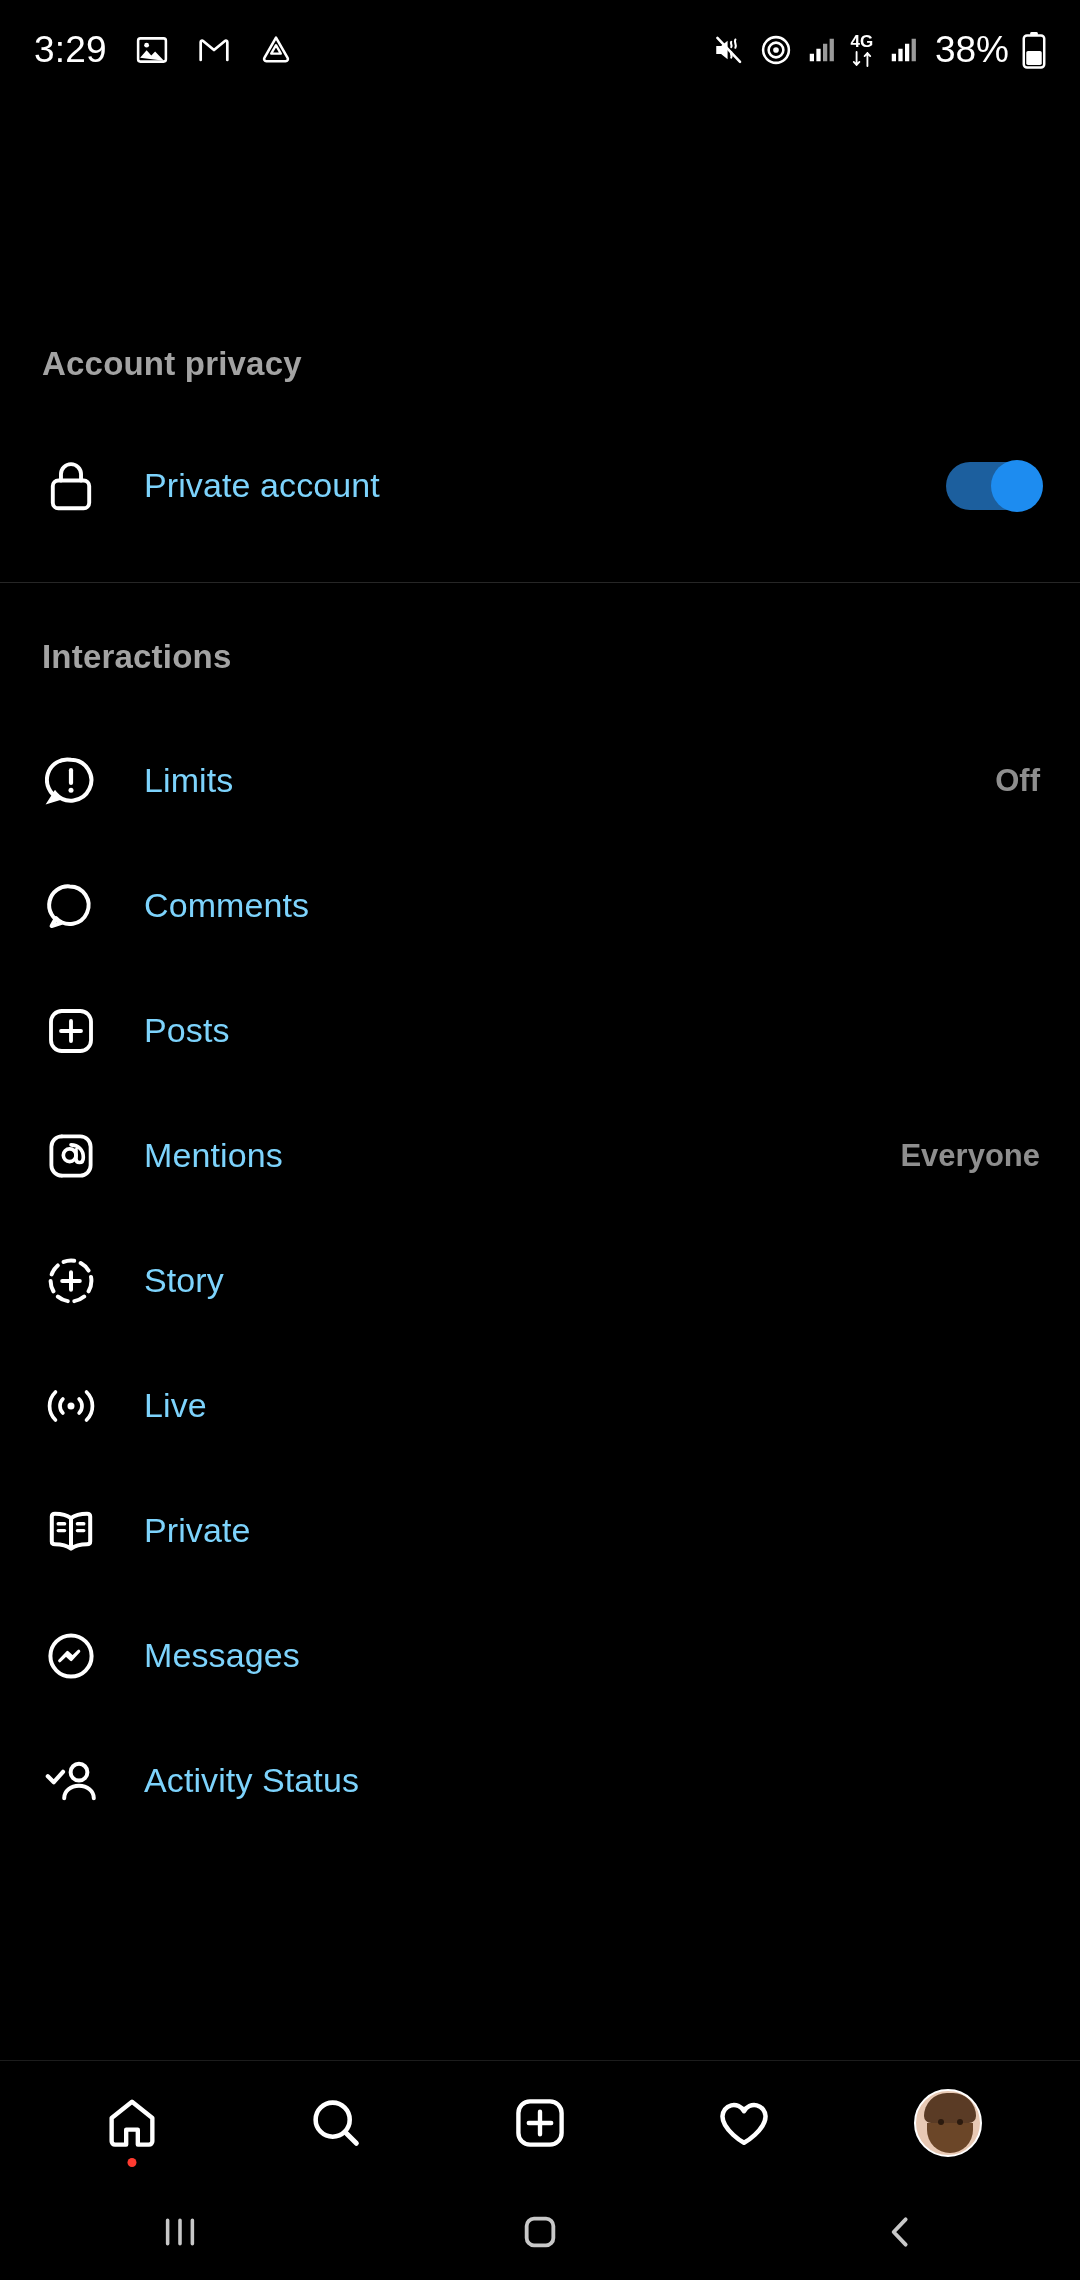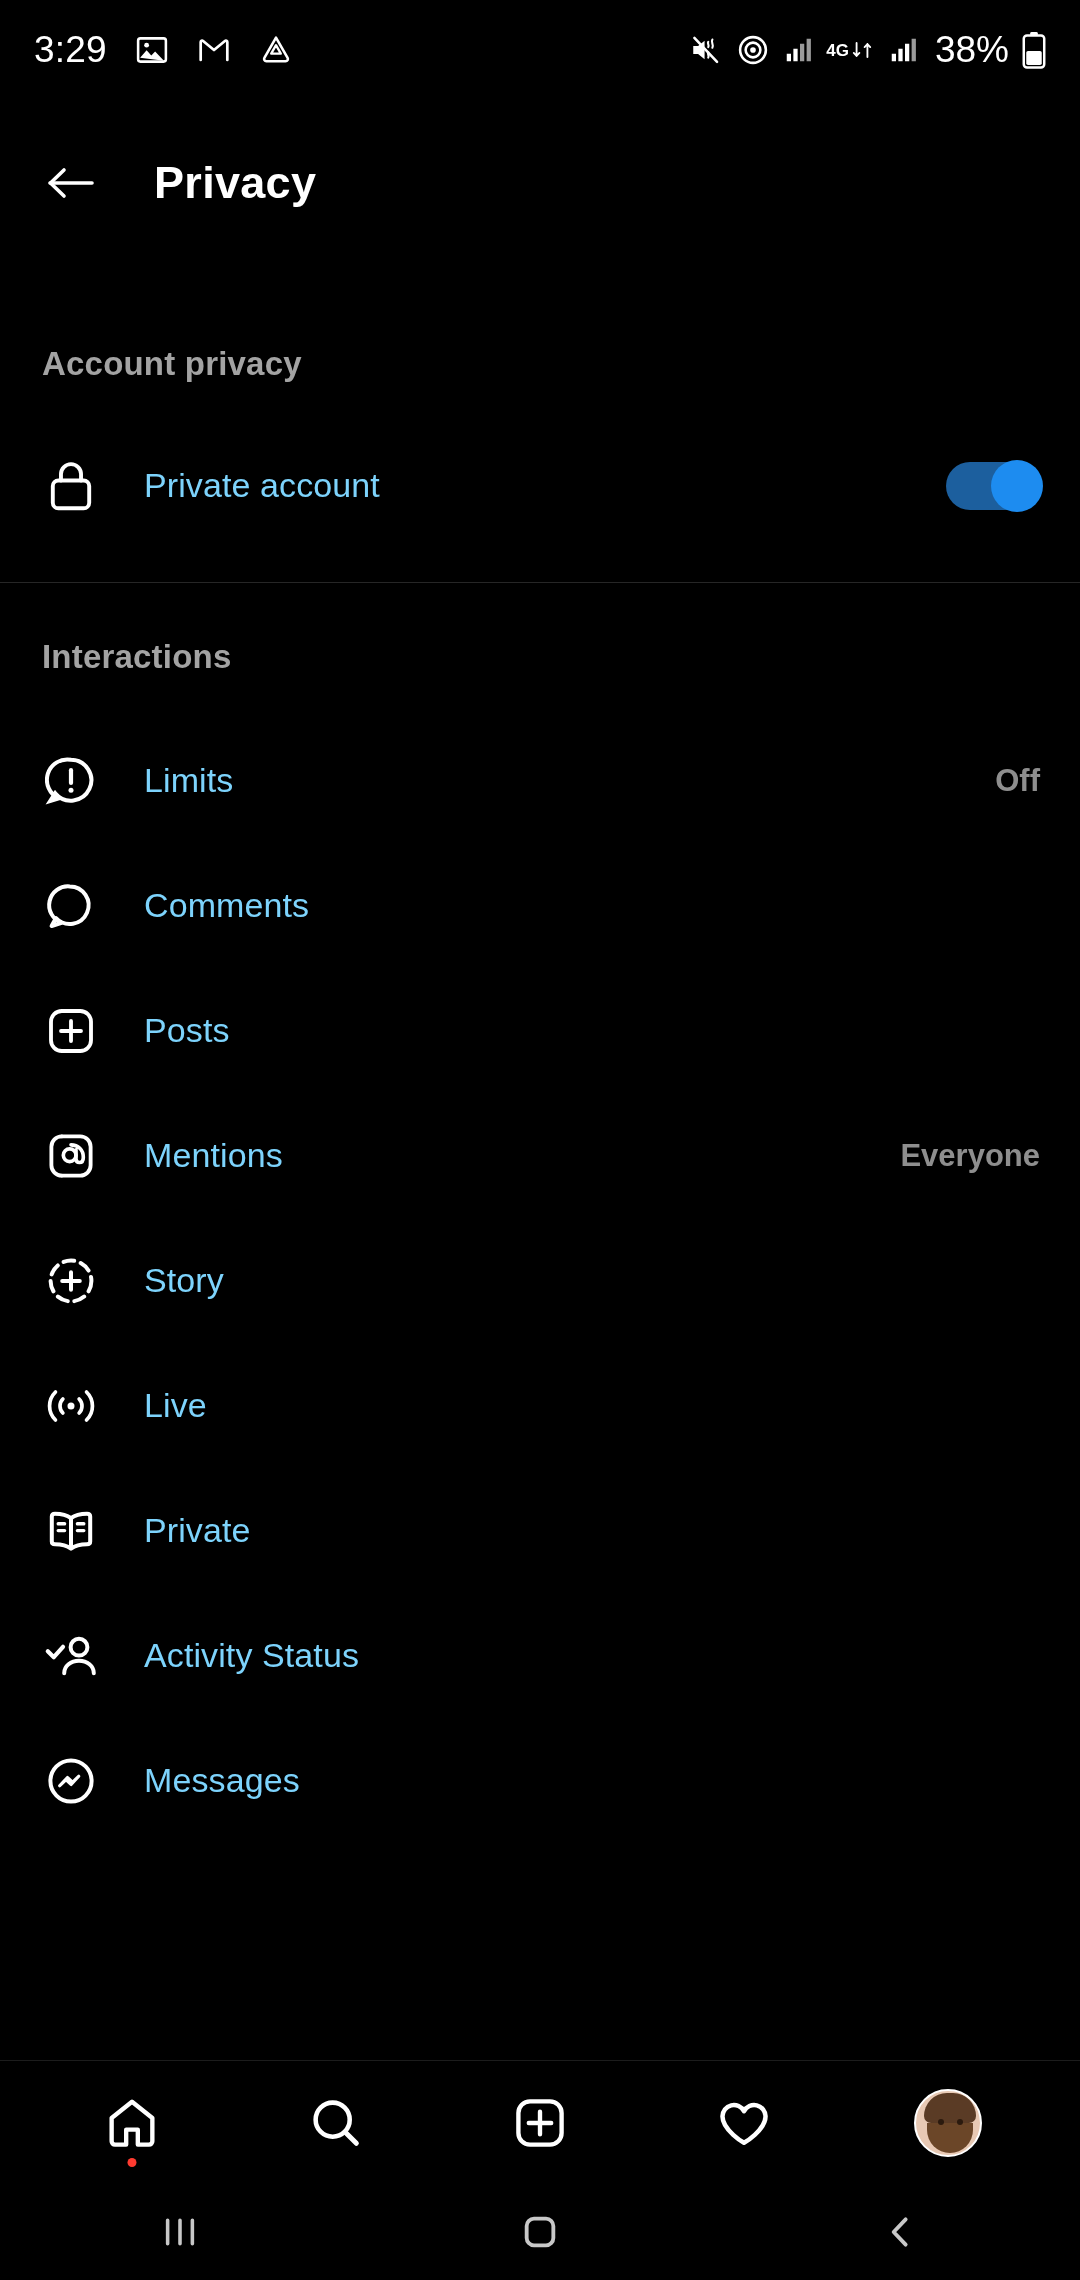--- a/index.html
+++ b/index.html
@@ -14,21 +14,21 @@
   
   .statusbar {
     position:absolute; top:0; left:0; right:0; height:100px;
     display:flex; align-items:center; padding:0 34px;
   }
   .sb-left { display:flex; align-items:center; gap:28px; }
   .sb-time { font-size:37px; font-weight:400; letter-spacing:.2px; color:#fff; }
   .sb-right { margin-left:auto; display:flex; align-items:center; gap:13px; }
   .sb-batt-text { font-size:37px; font-weight:400; color:#fff; margin-left:4px; }
   .sb-icon { display:flex; align-items:center; justify-content:center; }
-  .net-stack { display:flex; align-items:center; gap:0px; }
+  .net-stack { display:flex; flex-direction:column; align-items:center; gap:0px; }
   .net-stack .lbl { font-size:17px; font-weight:700; line-height:1; color:#fff; }
 
   
   .header {
     position:absolute; top:128px; left:0; right:0; height:110px;
     display:flex; align-items:center; padding:0 40px;
   }
   .back-btn { width:62px; height:62px; display:flex; align-items:center; justify-content:center; cursor:pointer; }
   .page-title { font-size:45px; font-weight:700; margin-left:52px; letter-spacing:.3px; color:#fff; }
 
@@ -164,29 +164,20 @@
       <span class="sb-icon">
         <svg width="24" height="38" viewBox="0 0 16 26" fill="none">
           <rect x="1" y="3" width="14" height="22" rx="2.2" stroke="#fff" stroke-width="1.7"></rect>
           <rect x="5.4" y="0.6" width="5.2" height="2.6" rx="1" fill="#fff"></rect>
           <rect x="2.7" y="13.6" width="10.6" height="9.7" rx="1.2" fill="#fff"></rect>
         </svg>
       </span>
     </div>
   </div>
 
-  <div class="header">
-    <div class="back-btn">
-      <svg width="52" height="44" viewBox="0 0 52 44" fill="none">
-        <path d="M47 22H5" stroke="#fff" stroke-width="3.6" stroke-linecap="round"></path>
-        <path d="M19 9L5.5 22 19 35" stroke="#fff" stroke-width="3.6" stroke-linecap="round" stroke-linejoin="round"></path>
-      </svg>
-    </div>
-    <div class="page-title">Privacy</div>
-  </div>
 
   <div style="position:absolute; top:345px; left:0; right:0;">
     <div class="section-title">Account privacy</div>
 
     <div class="row" style="margin-top:40px;">
       <span class="row-icon">
         <svg width="50" height="52" viewBox="0 0 26 28" fill="none">
           <rect x="3.2" y="11" width="19.6" height="15" rx="3" stroke="#fff" stroke-width="2.1"></rect>
           <path d="M7.6 11V7.6a5.4 5.4 0 0 1 10.8 0V11" stroke="#fff" stroke-width="2.1" stroke-linecap="round"></path>
         </svg>
@@ -282,38 +273,38 @@
             <path d="M13 5.6v15.2" stroke="#fff" stroke-width="2"></path>
             <path d="M6.6 8.4h3.2M6.6 11.8h3.2M16.2 8.4h3.2M16.2 11.8h3.2" stroke="#fff" stroke-width="1.7" stroke-linecap="round"></path>
           </svg>
         </span>
         <span class="row-label">Private</span>
         <span class="row-value"></span>
       </div>
 
       <div class="row">
         <span class="row-icon">
+          <svg width="52" height="52" viewBox="0 0 26 26" fill="none">
+            <circle cx="13" cy="13" r="10.3" stroke="#fff" stroke-width="2"></circle>
+            <path d="M7.3 15.4l3.9-4.2 2.6 2.3 3.1-2.9-3.8 4.2-2.6-2.3-3.2 2.9z" fill="#fff" stroke="#fff" stroke-width="1.5" stroke-linejoin="round"></path>
+          </svg>
+        </span>
+        <span class="row-label">Messages</span>
+        <span class="row-value"></span>
+      </div>
+
+      <div class="row">
+        <span class="row-icon">
           <svg width="56" height="48" viewBox="0 0 28 24" fill="none">
             <circle cx="18" cy="7.6" r="4.2" stroke="#fff" stroke-width="2"></circle>
             <path d="M10.6 20.6c0-3.6 3.3-6.2 7.4-6.2s7.4 2.6 7.4 6.2" stroke="#fff" stroke-width="2" stroke-linecap="round"></path>
             <path d="M2.4 9.6l3 3 4.6-5.2" stroke="#fff" stroke-width="2.1" stroke-linecap="round" stroke-linejoin="round"></path>
           </svg>
         </span>
         <span class="row-label">Activity Status</span>
-        <span class="row-value"></span>
-      </div>
-
-      <div class="row">
-        <span class="row-icon">
-          <svg width="52" height="52" viewBox="0 0 26 26" fill="none">
-            <circle cx="13" cy="13" r="10.3" stroke="#fff" stroke-width="2"></circle>
-            <path d="M7.3 15.4l3.9-4.2 2.6 2.3 3.1-2.9-3.8 4.2-2.6-2.3-3.2 2.9z" fill="#fff" stroke="#fff" stroke-width="1.5" stroke-linejoin="round"></path>
-          </svg>
-        </span>
-        <span class="row-label">Messages</span>
         <span class="row-value"></span>
       </div>
 
     </div>
   </div>
 
   <div class="bottomnav">
 
     <div class="nav-item">
       <svg width="54" height="54" viewBox="0 0 26 26" fill="none">

